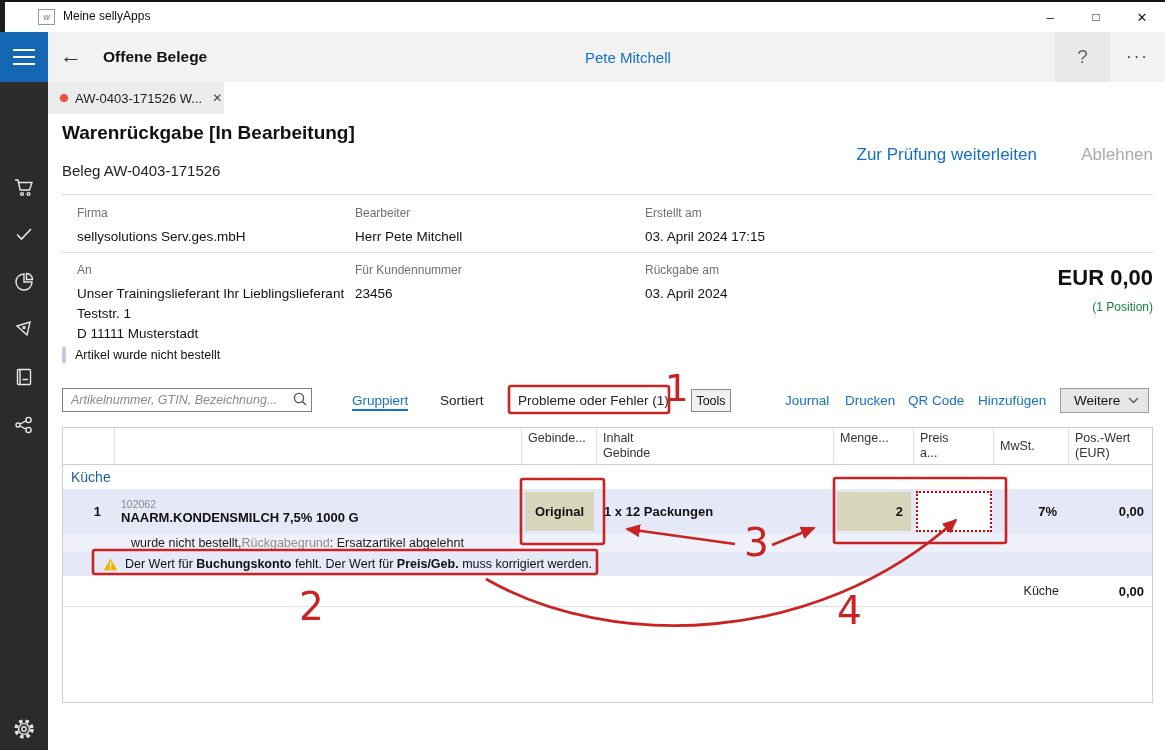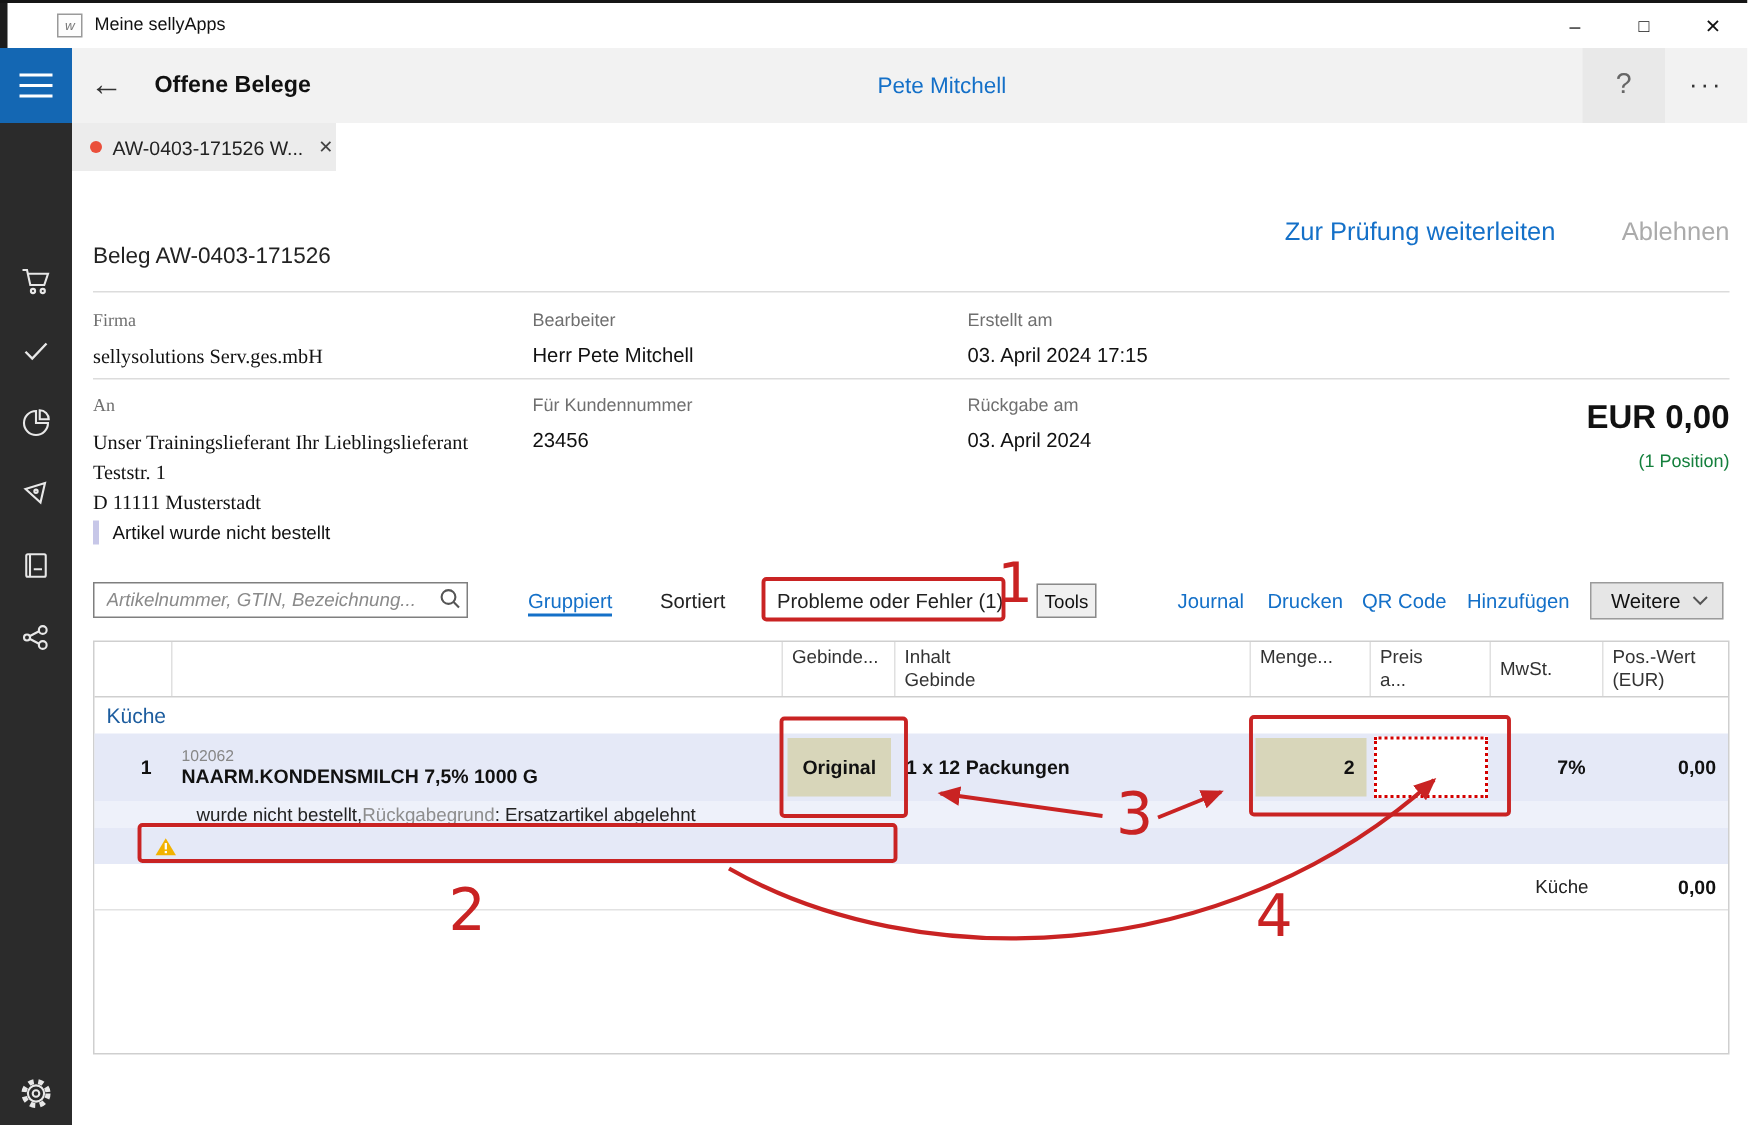--- a/index.html
+++ b/index.html
@@ -47,21 +47,21 @@
   .doc-title { position:absolute; left:62px; top:120px; font-size:19px; font-weight:bold; color:#111; }
   .doc-subtitle { position:absolute; left:62px; top:160px; font-size:15px; color:#222; }
   .act-forward { position:absolute; right:128px; top:143px; font-size:17px; color:#1470c8; cursor:pointer; }
   .act-reject { position:absolute; right:12px; top:143px; font-size:17px; color:#ababab; cursor:default;margin-left:44px; }
   .hr { position:absolute; left:62px; width:1091px; height:1px; background:#dcdcdc; }
   .hr1 { top:192px; } .hr2 { top:250px; }
 
   .fld-label { font-size:12px; color:#6f6f6f; }
   .fld-value { font-size:13.5px; color:#111; margin-top:7px; line-height:20px; }
   .fld { position:absolute; }
-  .fld.c1 { left:62px;font-family:Liberation Serif, serif; } .fld.c2 { left:355px; } .fld.c3 { left:645px; }
+  .fld.c1 { left:77px; } .fld.c2 { left:355px; } .fld.c3 { left:645px; }
   .fld.r1 { top:204px; } .fld.r2 { top:261px; }
 
   .total-amount { position:absolute; right:12px; top:263px; font-size:22px; font-weight:bold; color:#111; }
   .total-pos { position:absolute; right:12px; top:298px; font-size:12px; color:#15803d; }
 
   .filter-chip { position:absolute; left:62px; top:345px; display:flex; align-items:center; cursor:pointer; }
   .filter-bar { width:4px; height:16px; background:#c7c7e8; margin-right:9px; }
   .filter-text { font-size:12.5px; color:#111; }
 
   
@@ -192,20 +192,21 @@
   </div>
 
   <div class="tabbar">
     <div class="tab">
       <span class="tab-dot"></span>
       <span class="tab-label">AW-0403-171526 W...</span>
       <span class="tab-close">✕</span>
     </div>
   </div>
 
+  <div class="doc-title">Warenrückgabe [In Bearbeitung]</div>
   <div class="act-forward">Zur Prüfung weiterleiten</div>
   <div class="act-reject">Ablehnen</div>
   <div class="doc-subtitle">Beleg AW-0403-171526</div>
   <div class="hr hr1"></div>
 
   <div class="fld r1 c1">
     <div class="fld-label">Firma</div>
     <div class="fld-value">sellysolutions Serv.ges.mbH</div>
   </div>
   <div class="fld r1 c2">
@@ -314,20 +315,21 @@
         <span class="note-gray">Rückgabegrund</span>
         <span>: Ersatzartikel abgelehnt</span>
     </div>
 
     <div class="warn-row">
       <svg width="15" height="13" viewBox="0 0 15 13">
         <path d="M7.5 0.8 L14.3 12.2 H0.7 Z" fill="#f2b200"></path>
         <rect x="6.8" y="4" width="1.5" height="4.3" fill="#fff"></rect>
           <rect x="6.8" y="9.3" width="1.5" height="1.5" fill="#fff"></rect>
       </svg>
+      <span><span>Der Wert für </span><b>Buchungskonto</b><span> fehlt. Der Wert für </span><b>Preis/Geb.</b><span> muss korrigiert werden.</span></span>
     </div>
 
     <div class="trow sum-row">
       <div class="sum-label">Küche</div>
       <div class="sum-value">0,00</div>
     </div>
   </div>
 
   <svg class="overlay" viewBox="0 0 1165 750">
     <defs>

